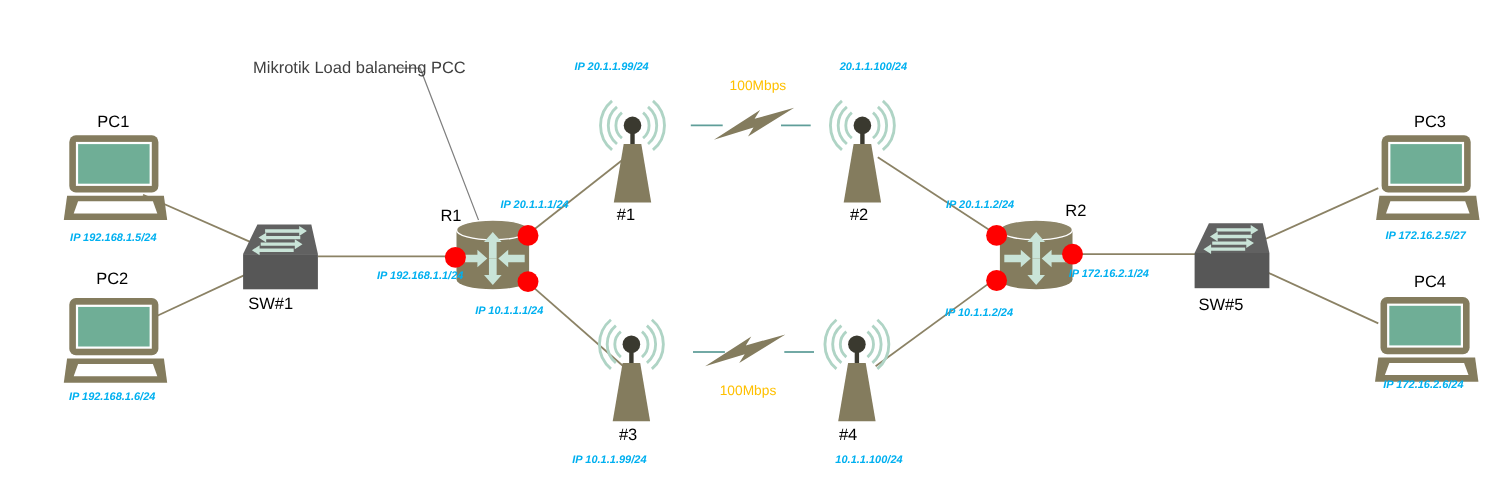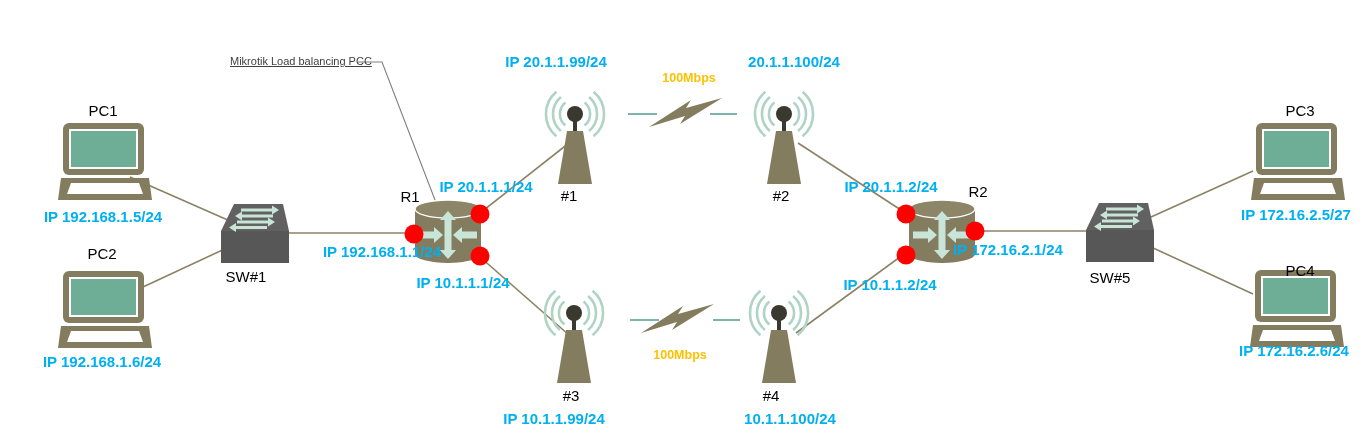--- a/index.html
+++ b/index.html
@@ -14,31 +14,31 @@
     font-family:"Liberation Sans", sans-serif; overflow:hidden;
   }
   .canvas svg{position:absolute;left:0;top:0;}
   .lbl{
     position:absolute; transform:translateX(-50%);
     font-size:15px; font-weight:normal; color:var(--label-text);
     line-height:16px; white-space:nowrap;
   }
   .ip{
     position:absolute; transform:translateX(-50%);
-    font-size:15px; font-weight:bold; color:var(--ip-text);
-    line-height:13px; white-space:nowrap;
+    font-size:10px; font-weight:bold; color:var(--ip-text);
+    line-height:13px; white-space:nowrap;font-style:italic;
   }
   .bw{
     position:absolute; transform:translateX(-50%);
-    font-size:12.5px; font-weight:bold; color:var(--bandwidth-text);
+    font-size:12.5px; font-weight:normal; color:var(--bandwidth-text);
     line-height:13px; white-space:nowrap;
   }
   .note{
-    position:absolute; font-size:11px; color:var(--annotation-text);
-    line-height:11px; white-space:nowrap;text-decoration:underline;
+    position:absolute; font-size:15px; color:var(--annotation-text);
+    line-height:11px; white-space:nowrap;
   }
 </style>
 </head>
 <body>
 
 <div class="canvas">
 
   <svg width="1372" height="441" viewBox="0 0 1372 441">
     <defs>
 
@@ -142,21 +142,21 @@
   <div class="lbl" style="left:102px;top:246px">PC2</div>
   <div class="lbl" style="left:246px;top:269px">SW#1</div>
   <div class="lbl" style="left:410px;top:189px">R1</div>
   <div class="lbl" style="left:569px;top:188px">#1</div>
   <div class="lbl" style="left:781px;top:188px">#2</div>
   <div class="lbl" style="left:571px;top:388px">#3</div>
   <div class="lbl" style="left:771px;top:388px">#4</div>
   <div class="lbl" style="left:978px;top:184px">R2</div>
   <div class="lbl" style="left:1110px;top:270px">SW#5</div>
   <div class="lbl" style="left:1300px;top:103px">PC3</div>
-  <div class="lbl" style="left:1300px;top:263px">PC4</div>
+  <div class="lbl" style="left:1300px;top:249px">PC4</div>
 
   <div class="ip" style="left:103px;top:210px">IP 192.168.1.5/24</div>
   <div class="ip" style="left:102px;top:355px">IP 192.168.1.6/24</div>
   <div class="ip" style="left:382px;top:245px">IP 192.168.1.1/24</div>
   <div class="ip" style="left:486px;top:180px">IP 20.1.1.1/24</div>
   <div class="ip" style="left:463px;top:276px">IP 10.1.1.1/24</div>
   <div class="ip" style="left:556px;top:55px">IP 20.1.1.99/24</div>
   <div class="ip" style="left:794px;top:55px">20.1.1.100/24</div>
   <div class="ip" style="left:554px;top:412px">IP 10.1.1.99/24</div>
   <div class="ip" style="left:790px;top:412px">10.1.1.100/24</div>

